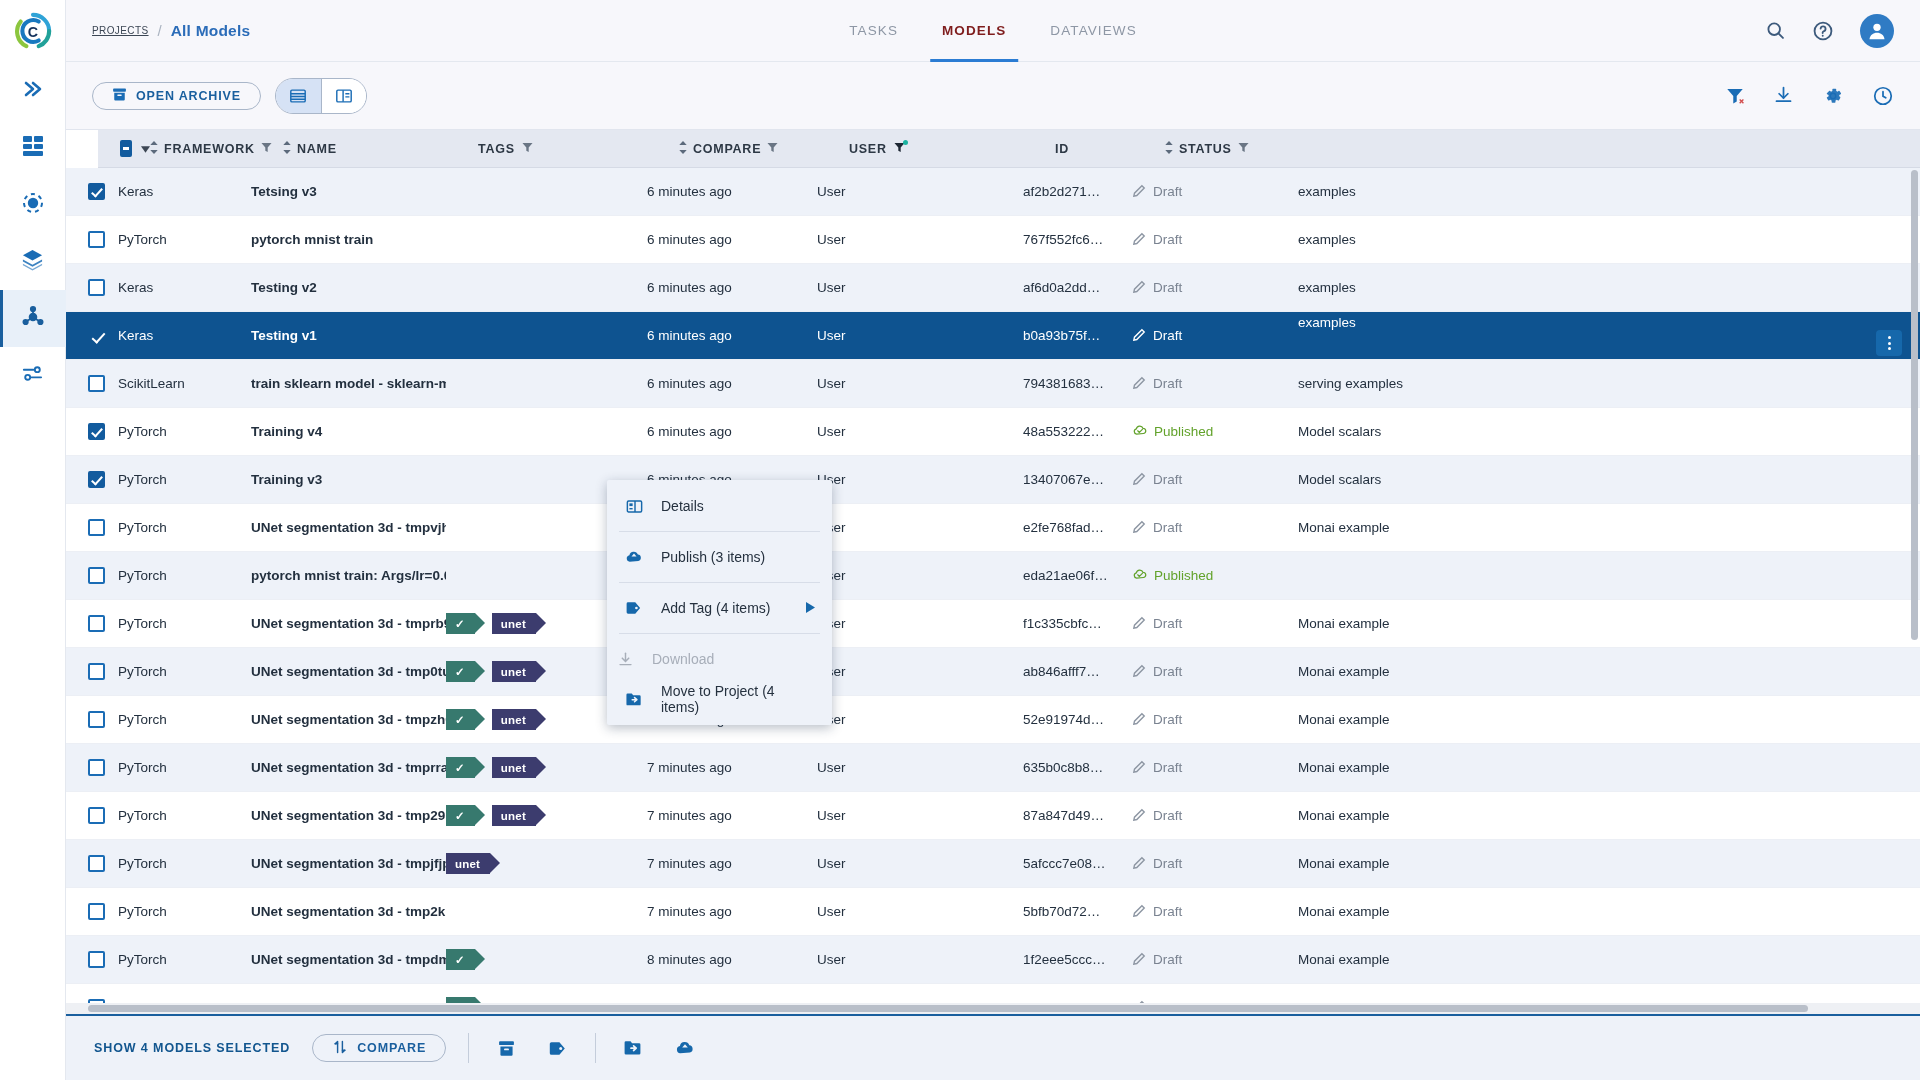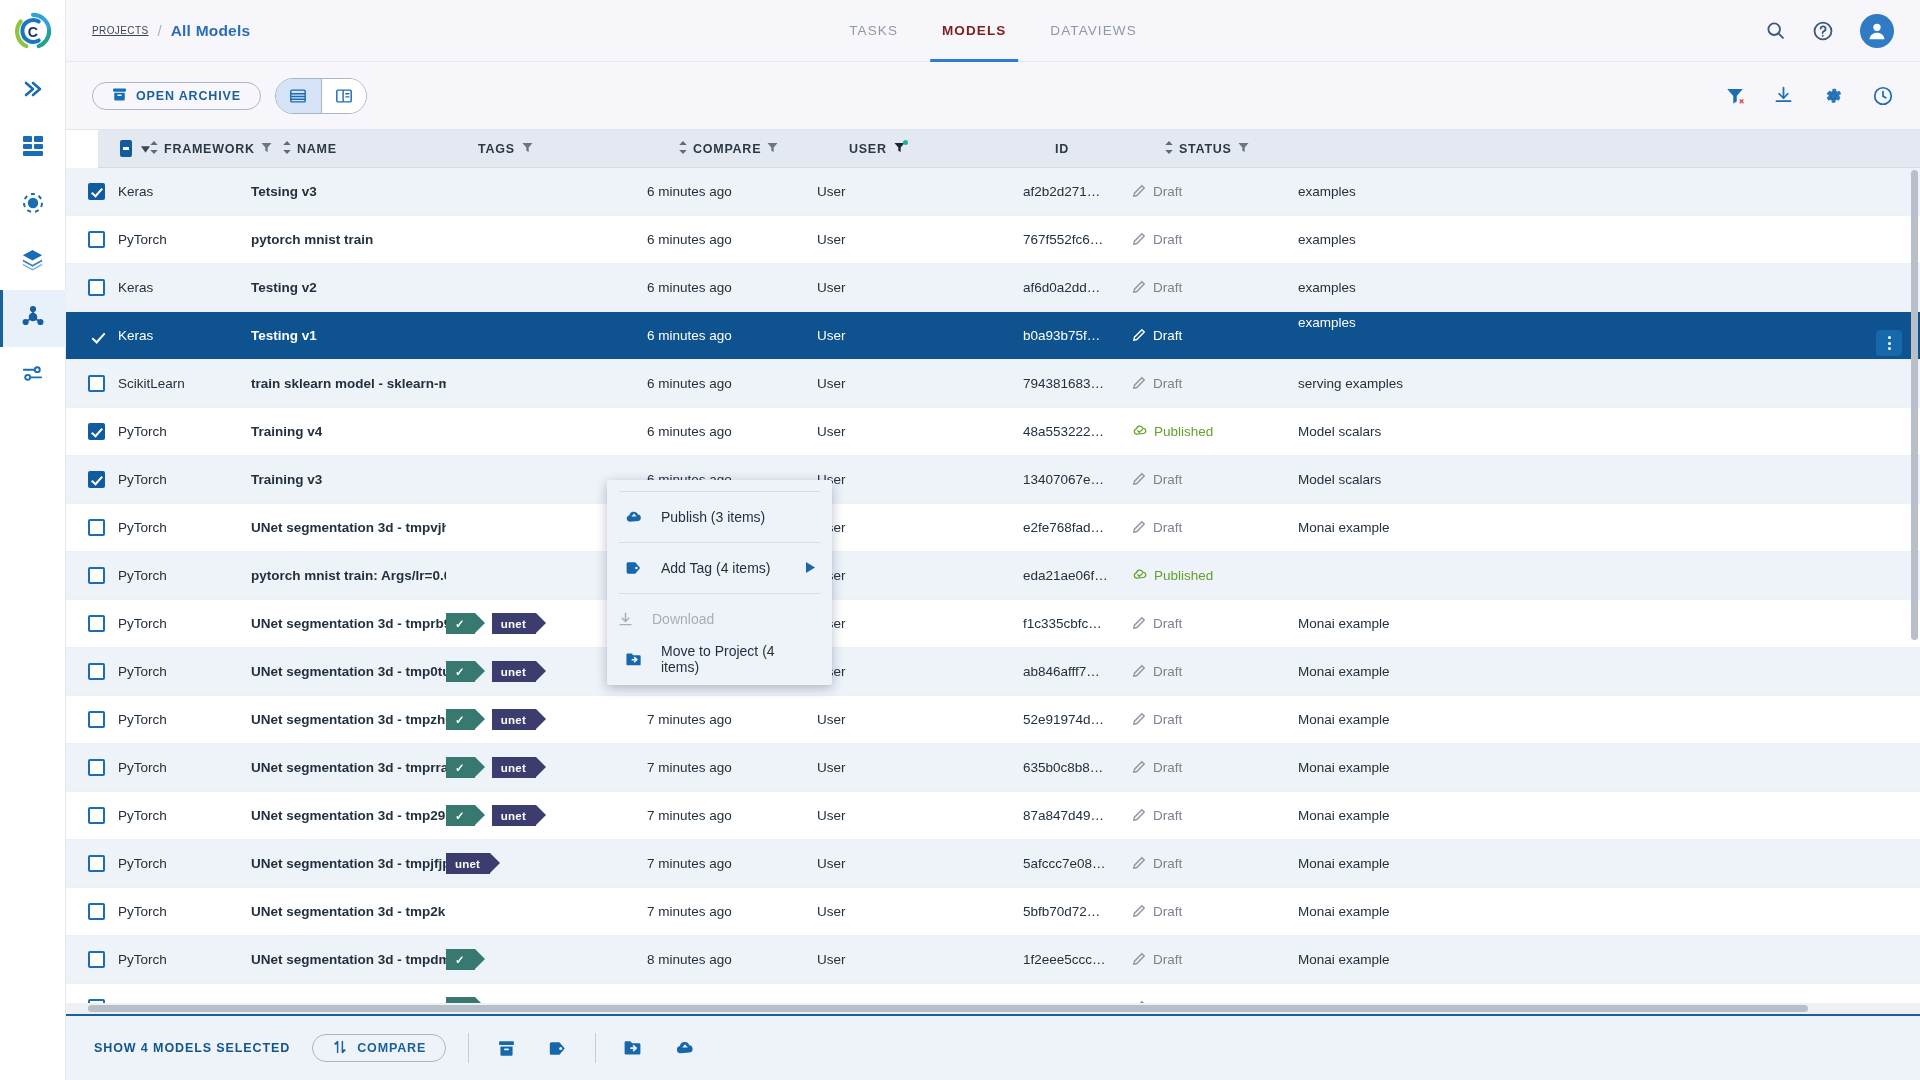--- a/index.html
+++ b/index.html
@@ -850,20 +850,31 @@
             <div class="c-proj"><span>Monai example</span></div>
           </div>
         </div>
 
       <div class="vscroll"></div>
       <div class="hscroll-track">
         <div class="hscroll-thumb"></div>
       </div>
 
       <div class="ctxmenu">
+        <div class="ctx-item">
+          <span class="ctx-ico">
+            <svg width="17" height="17" viewBox="0 0 20 20" fill="none" stroke="#1668ab" stroke-width="1.7">
+              <rect x="1.6" y="3.6" width="16.8" height="12.8" rx="1.4"></rect>
+              <rect x="4" y="6.3" width="3.8" height="3.2" fill="#1668ab" stroke="none"></rect>
+              <line x1="4" y1="12.6" x2="7.8" y2="12.6"></line>
+              <line x1="10.6" y1="3.6" x2="10.6" y2="16.4"></line>
+            </svg>
+          </span>
+          <span>Details</span>
+        </div>
         <div class="ctx-sep"></div>
 
         <div class="ctx-item">
           <span class="ctx-ico">
             <svg width="18" height="18" viewBox="0 0 20 20" fill="#1668ab">
               <path d="M5.2 15.3a3.7 3.7 0 0 1-.3-7.3 4.9 4.9 0 0 1 9.4-.7 3.6 3.6 0 0 1 .5 7.1z"></path>
               <path d="M10 6.2l2.8 3.2H7.2z" fill="#eef2f9"></path>
             </svg>
           </span>
           <span>Publish (3 items)</span>

